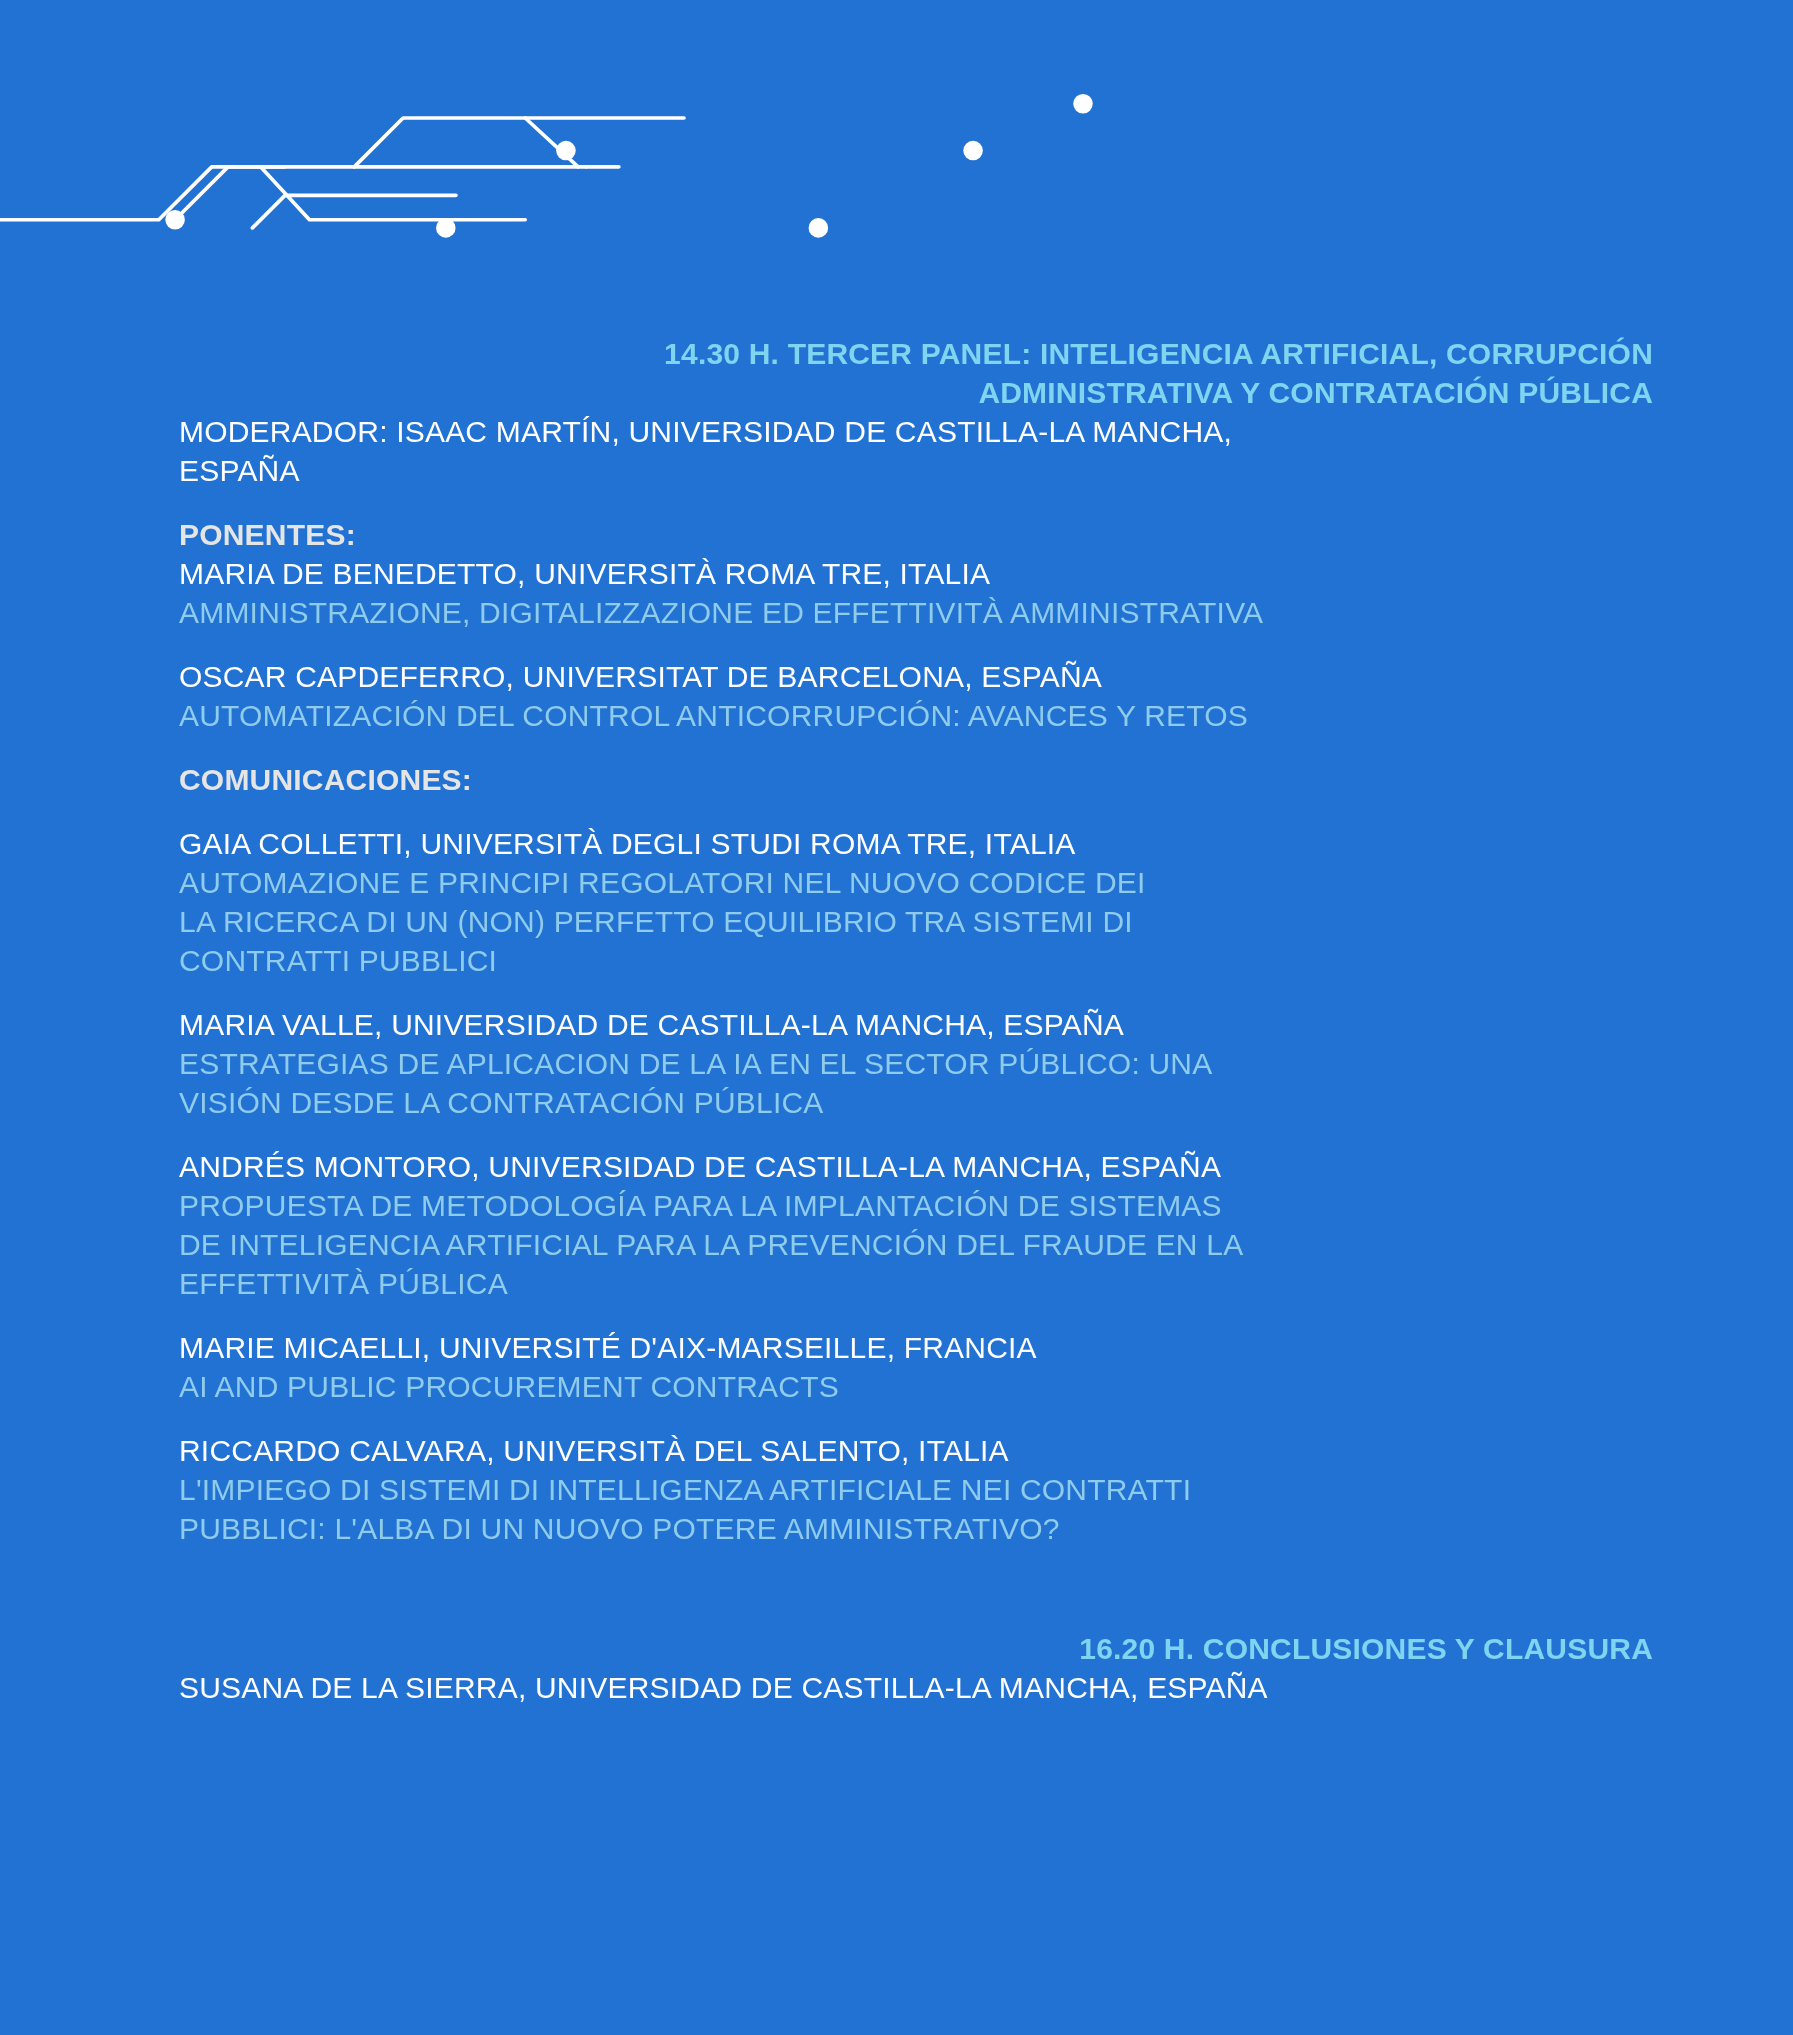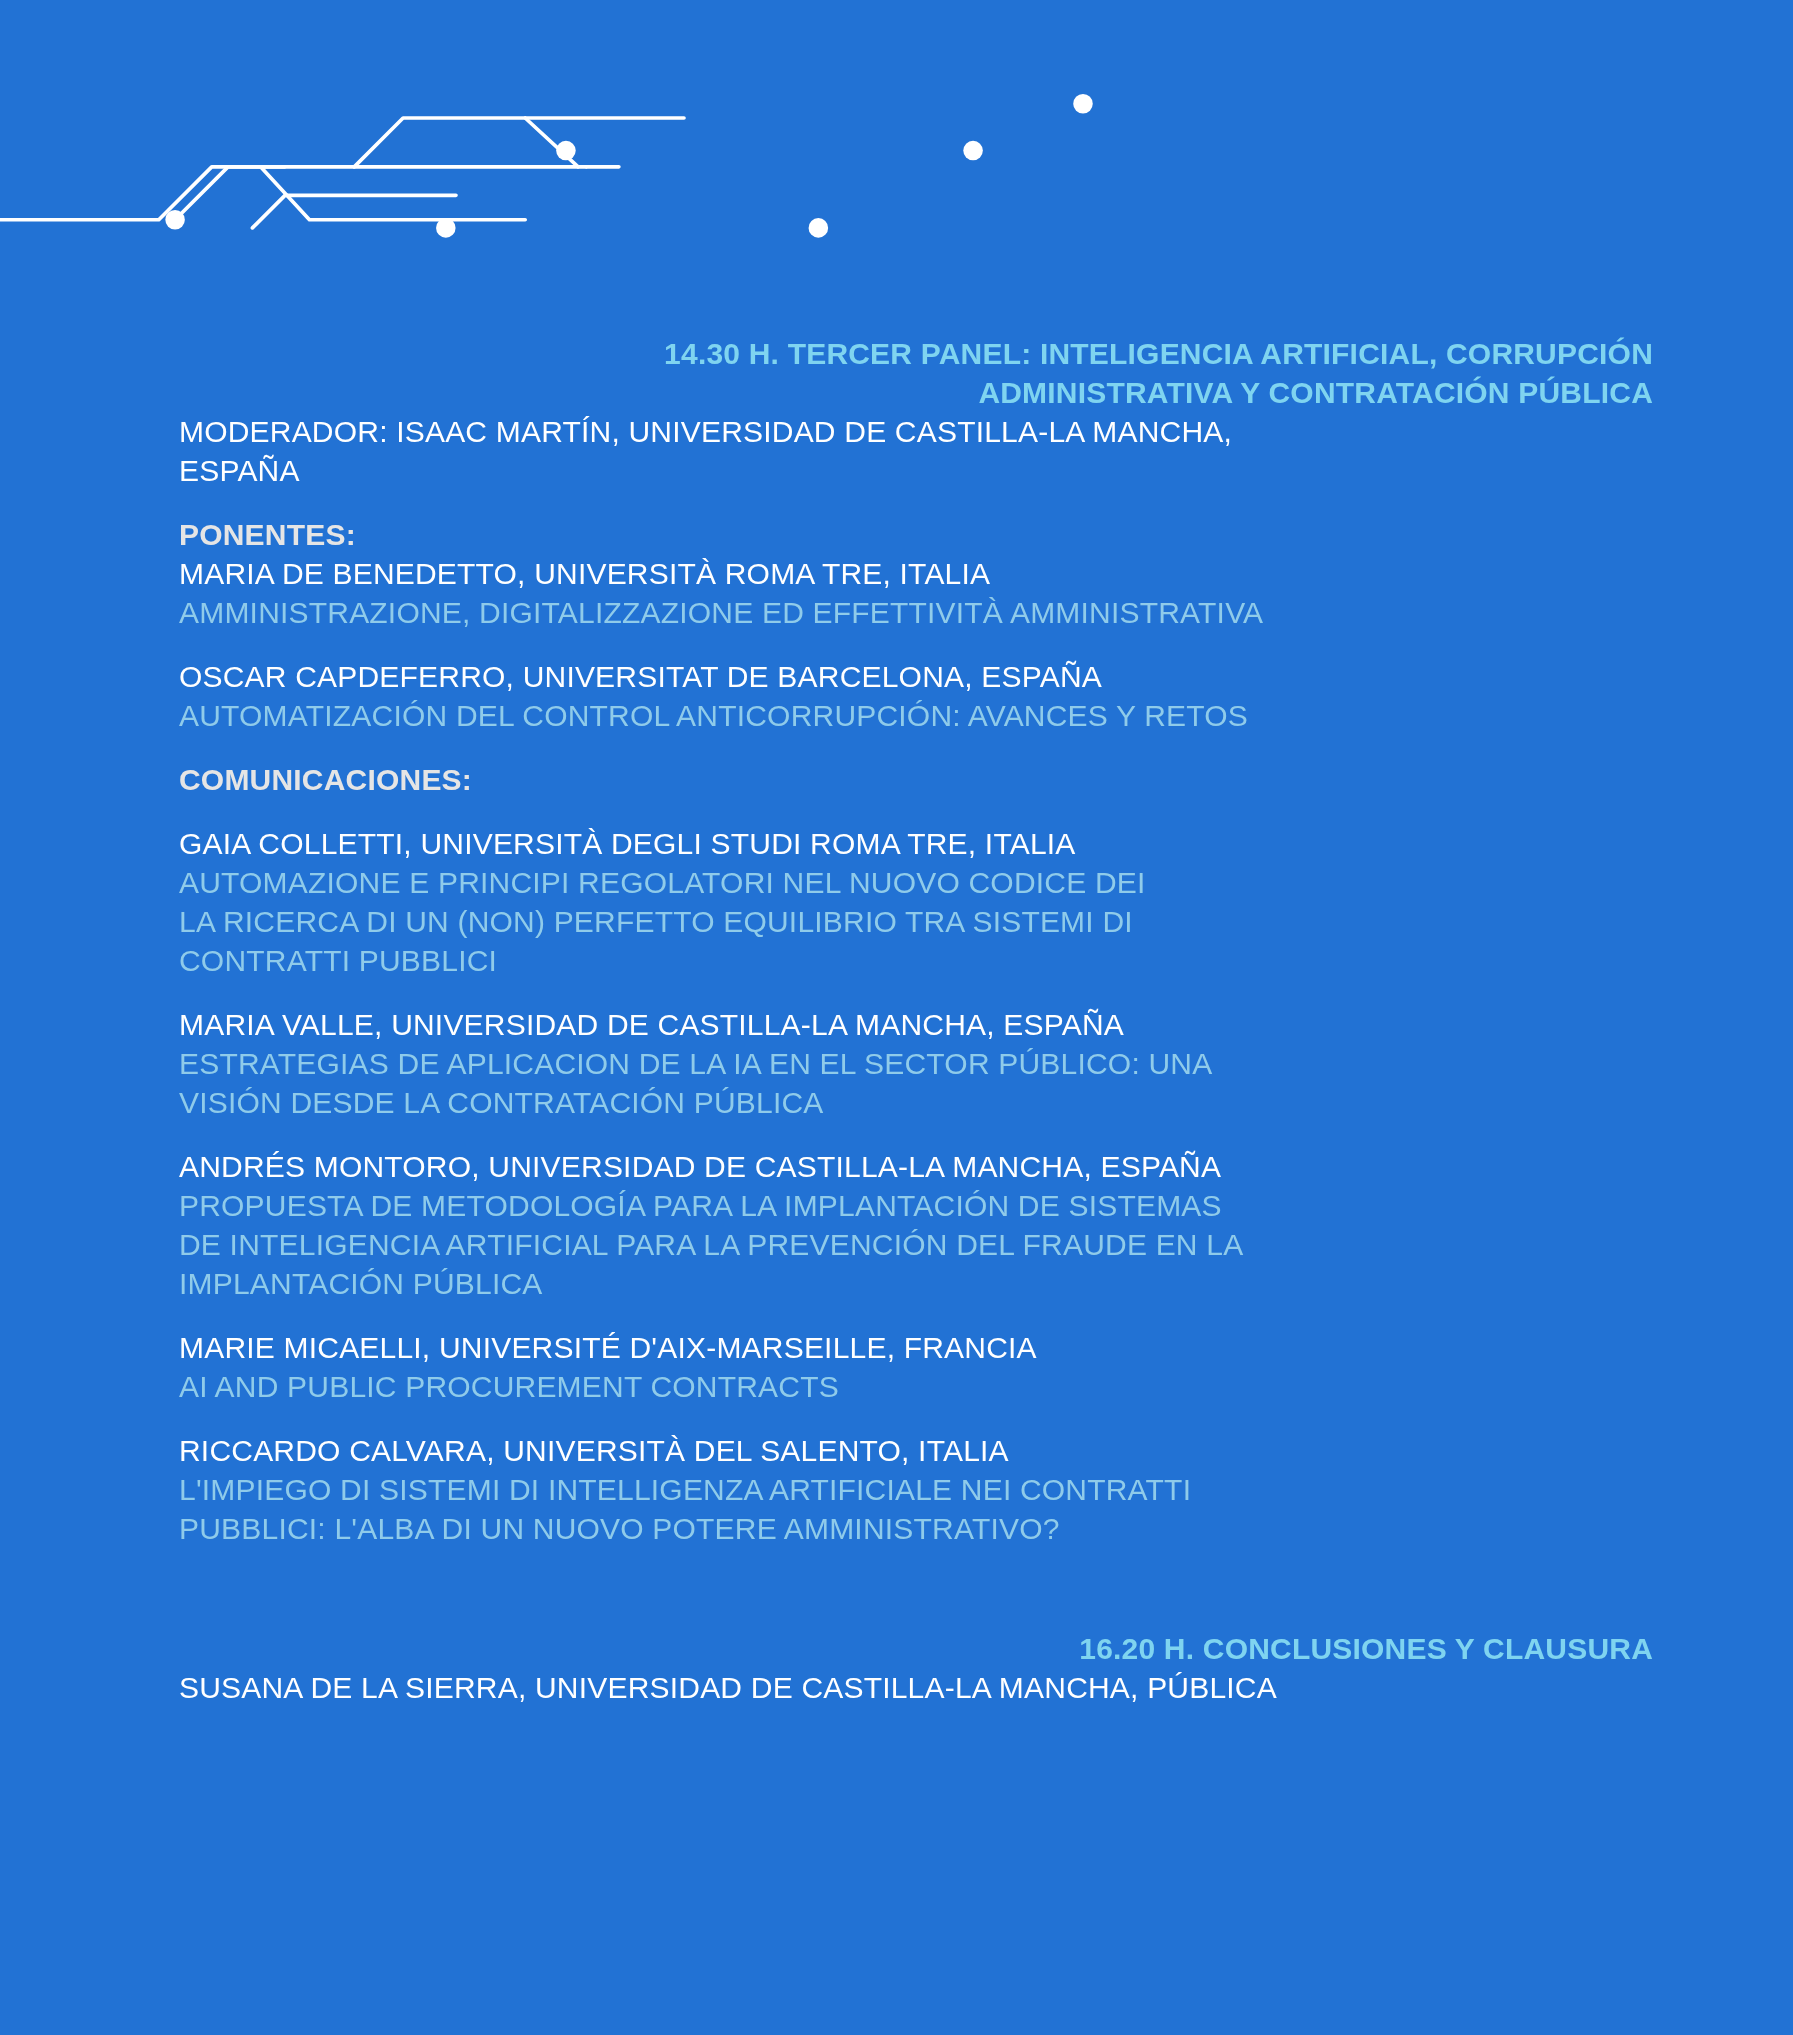--- a/index.html
+++ b/index.html
@@ -127,35 +127,35 @@
 
     <div class="line">MARIA VALLE, UNIVERSIDAD DE CASTILLA-LA MANCHA, ESPAÑA</div>
     <div class="line sub">ESTRATEGIAS DE APLICACION DE LA IA EN EL SECTOR PÚBLICO: UNA</div>
     <div class="line sub">VISIÓN DESDE LA CONTRATACIÓN PÚBLICA</div>
 
     <div class="gap-md"></div>
 
     <div class="line">ANDRÉS MONTORO, UNIVERSIDAD DE CASTILLA-LA MANCHA, ESPAÑA</div>
     <div class="line sub">PROPUESTA DE METODOLOGÍA PARA LA IMPLANTACIÓN DE SISTEMAS</div>
     <div class="line sub">DE INTELIGENCIA ARTIFICIAL PARA LA PREVENCIÓN DEL FRAUDE EN LA</div>
-    <div class="line sub">IMPLANTACIÓN PÚBLICA</div>
+    <div class="line sub">EFFETTIVITÀ PÚBLICA</div>
 
     <div class="gap-md"></div>
 
     <div class="line">MARIE MICAELLI, UNIVERSITÉ D'AIX-MARSEILLE, FRANCIA</div>
     <div class="line sub">AI AND PUBLIC PROCUREMENT CONTRACTS</div>
 
     <div class="gap-md"></div>
 
     <div class="line">RICCARDO CALVARA, UNIVERSITÀ DEL SALENTO, ITALIA</div>
     <div class="line sub">L'IMPIEGO DI SISTEMI DI INTELLIGENZA ARTIFICIALE NEI CONTRATTI</div>
     <div class="line sub">PUBBLICI: L'ALBA DI UN NUOVO POTERE AMMINISTRATIVO?</div>
   </div>
 
   <div class="gap-xl"></div>
 
   <div class="block">
     <div class="line heading">16.20 H. CONCLUSIONES Y CLAUSURA</div>
-    <div class="line">SUSANA DE LA SIERRA, UNIVERSIDAD DE CASTILLA-LA MANCHA, PÚBLICA</div>
+    <div class="line">SUSANA DE LA SIERRA, UNIVERSIDAD DE CASTILLA-LA MANCHA, ESPAÑA</div>
   </div>
 
 </div>
 
 
 </body></html>

